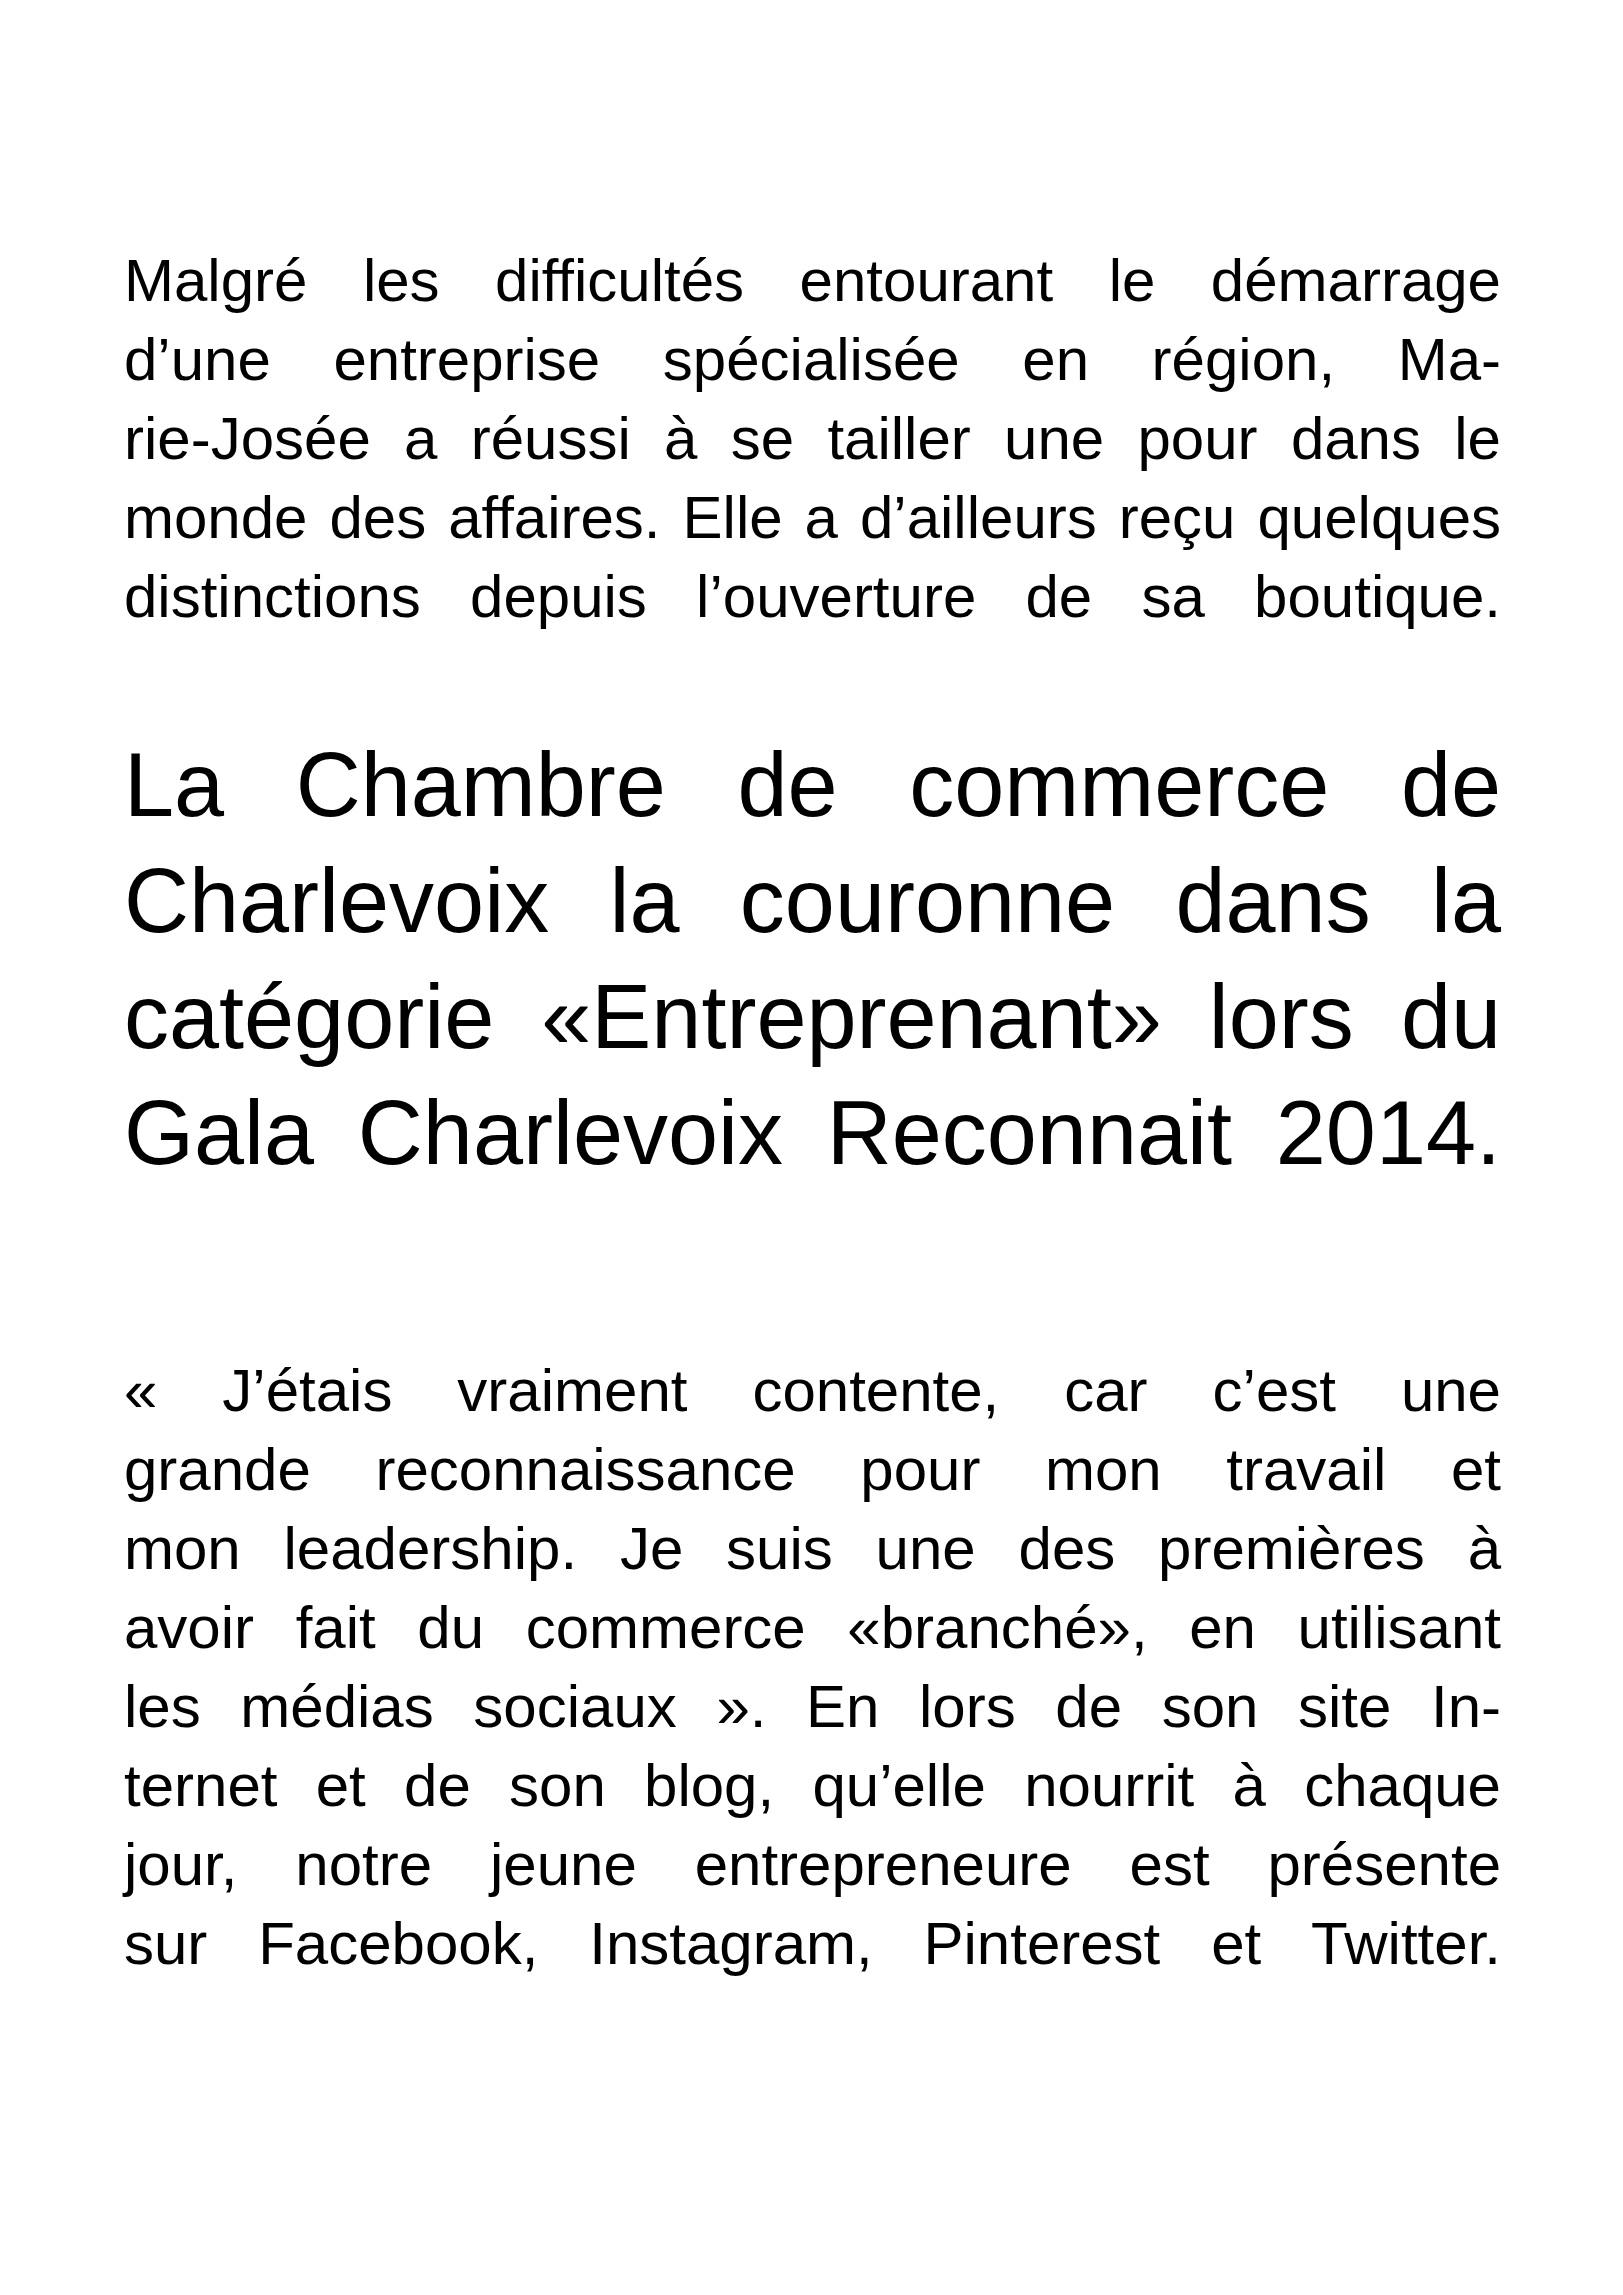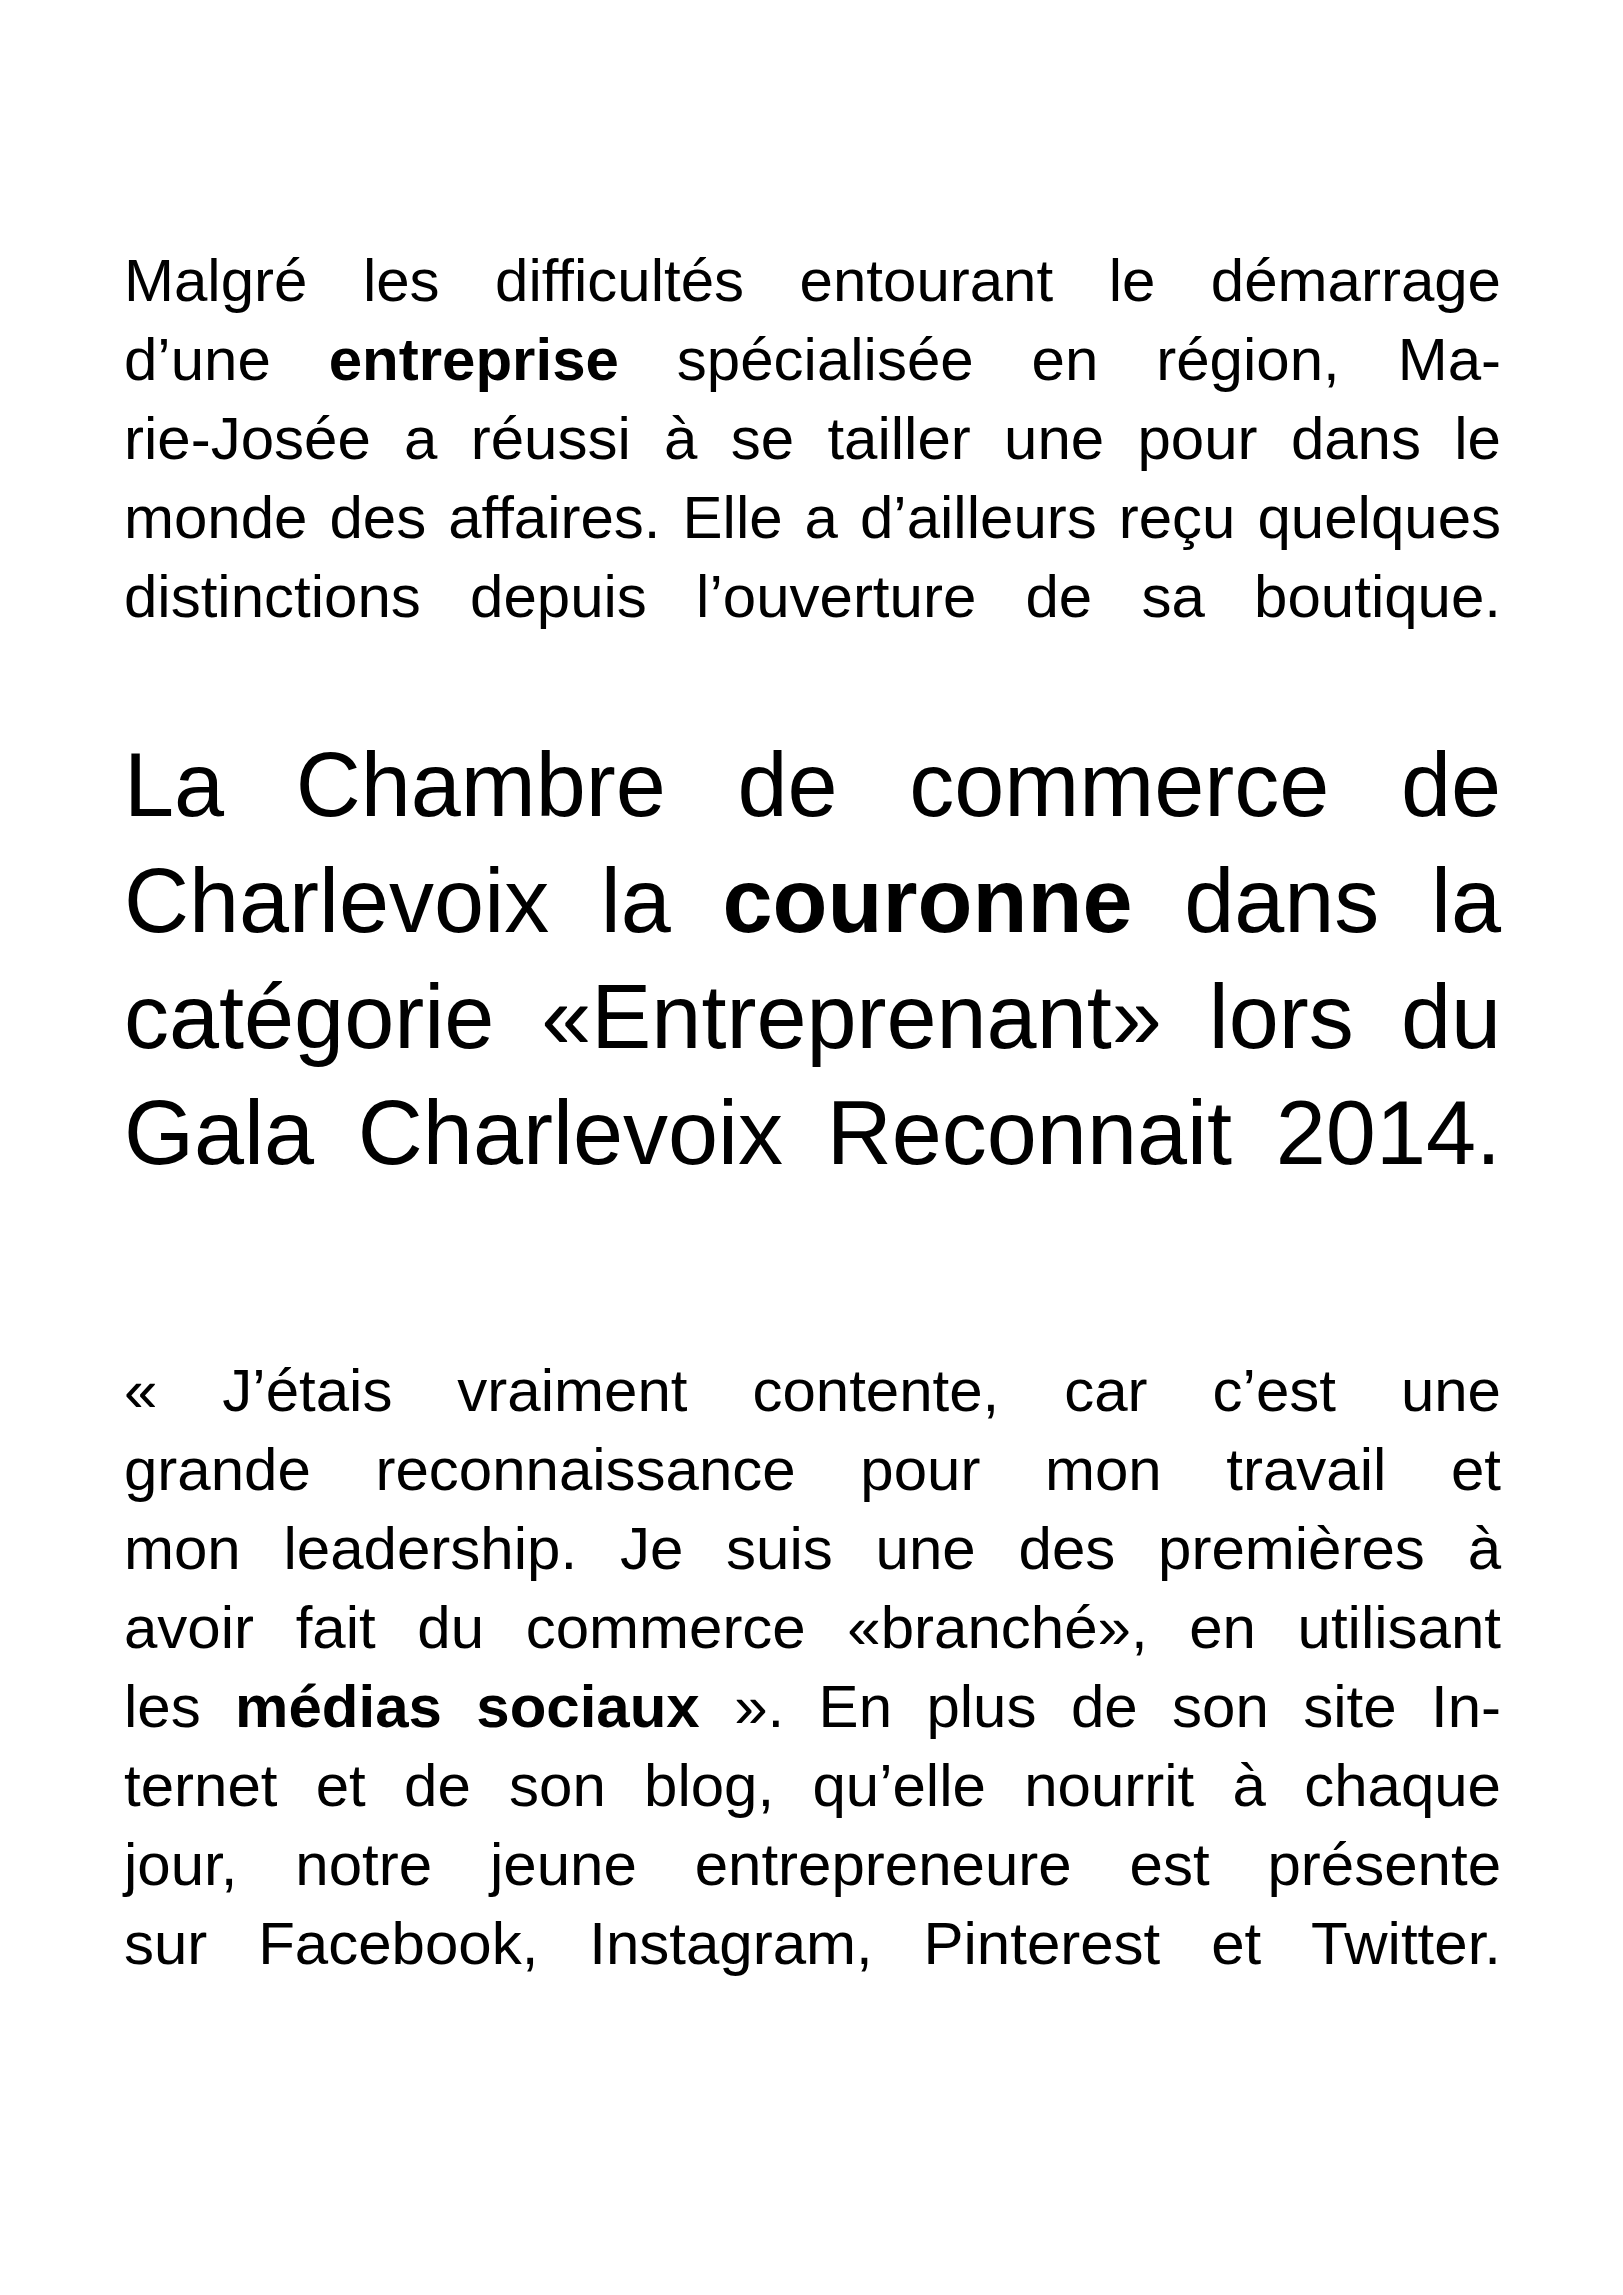--- a/index.html
+++ b/index.html
@@ -15,21 +15,21 @@
   }
   .para { position: absolute; left: 124px; width: 1377px; }
   .line {
     text-align: justify;
     text-align-last: justify;
     text-justify: inter-word;
     white-space: normal;
   }
   .p-body  { font-size: 60px;  line-height: 79px; }
   .p-large { font-size: 90px; line-height: 116px; }
-  .b { font-weight: bold; }
+  .b { font-weight: normal; }
   #para-intro { top: 241px; }
   #para-award { top: 727px; }
   #para-quote { top: 1351px; }
 </style>
 </head>
 <body>
 
 <div class="page">
 
   <div class="para p-body" id="para-intro">
@@ -45,20 +45,20 @@
     <div class="line"><span>Charlevoix la </span><span class="b">couronne</span><span> dans la</span></div>
     <div class="line"><span>catégorie «Entreprenant» lors du</span></div>
     <div class="line"><span>Gala Charlevoix Reconnait 2014.</span></div>
   </div>
 
   <div class="para p-body" id="para-quote">
     <div class="line"><span>« J’étais vraiment contente, car c’est une</span></div>
     <div class="line"><span>grande reconnaissance pour mon travail et</span></div>
     <div class="line"><span>mon leadership. Je suis une des premières à</span></div>
     <div class="line"><span>avoir fait du commerce «branché», en utilisant</span></div>
-    <div class="line"><span>les </span><span class="b">médias sociaux</span><span> ». En plus de son site In-</span></div>
+    <div class="line"><span>les </span><span class="b">médias sociaux</span><span> ». En lors de son site In-</span></div>
     <div class="line"><span>ternet et de son blog, qu’elle nourrit à chaque</span></div>
     <div class="line"><span>jour, notre jeune entrepreneure est présente</span></div>
     <div class="line"><span>sur Facebook, Instagram, Pinterest et Twitter.</span></div>
   </div>
 
 </div>
 
 
 </body></html>

